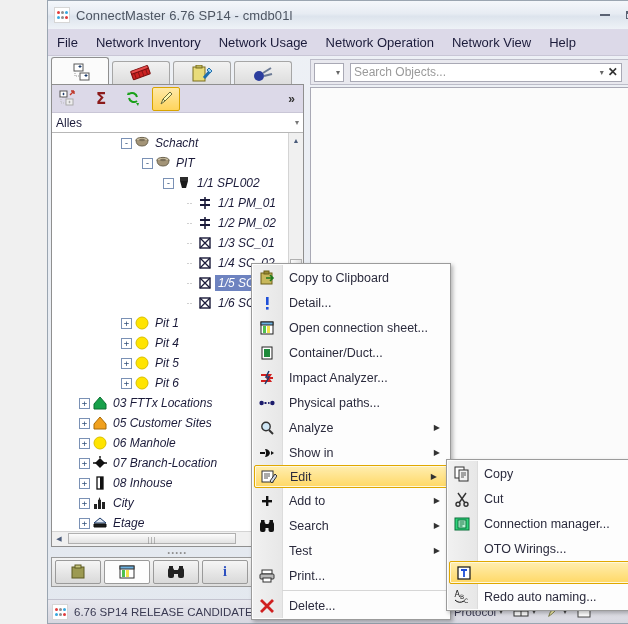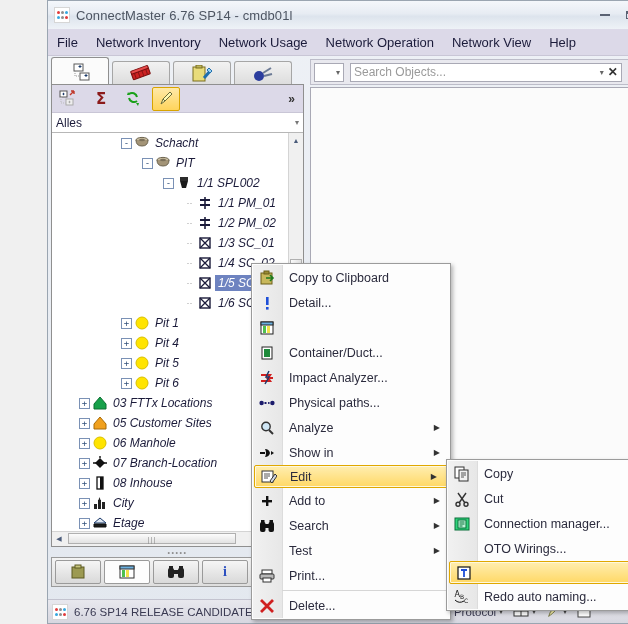--- a/index.html
+++ b/index.html
@@ -526,20 +526,21 @@
         </div>
         <div class="mi">
           <span class="mico">
             <svg width="16" height="16" viewBox="0 0 16 16">
               <rect x="2" y="2" width="12" height="12" fill="#fff" stroke="#222"></rect>
               <rect x="2" y="2" width="12" height="3" fill="#6ab0e0" stroke="#222"></rect>
               <rect x="4" y="6" width="3" height="7" fill="#4ec04e"></rect>
               <rect x="8" y="6" width="3" height="7" fill="#f2e14a"></rect>
             </svg>
           </span>
+          <span class="mlbl">Open connection sheet...</span>
         </div>
         <div class="mi">
           <span class="mico">
             <svg width="16" height="16" viewBox="0 0 16 16">
               <rect x="3" y="2" width="10" height="12" fill="#fff" stroke="#222"></rect>
               <rect x="5" y="4" width="6" height="8" fill="#1d8a3a"></rect>
             </svg>
           </span>
           <span class="mlbl">Container/Duct...</span>
         </div>

